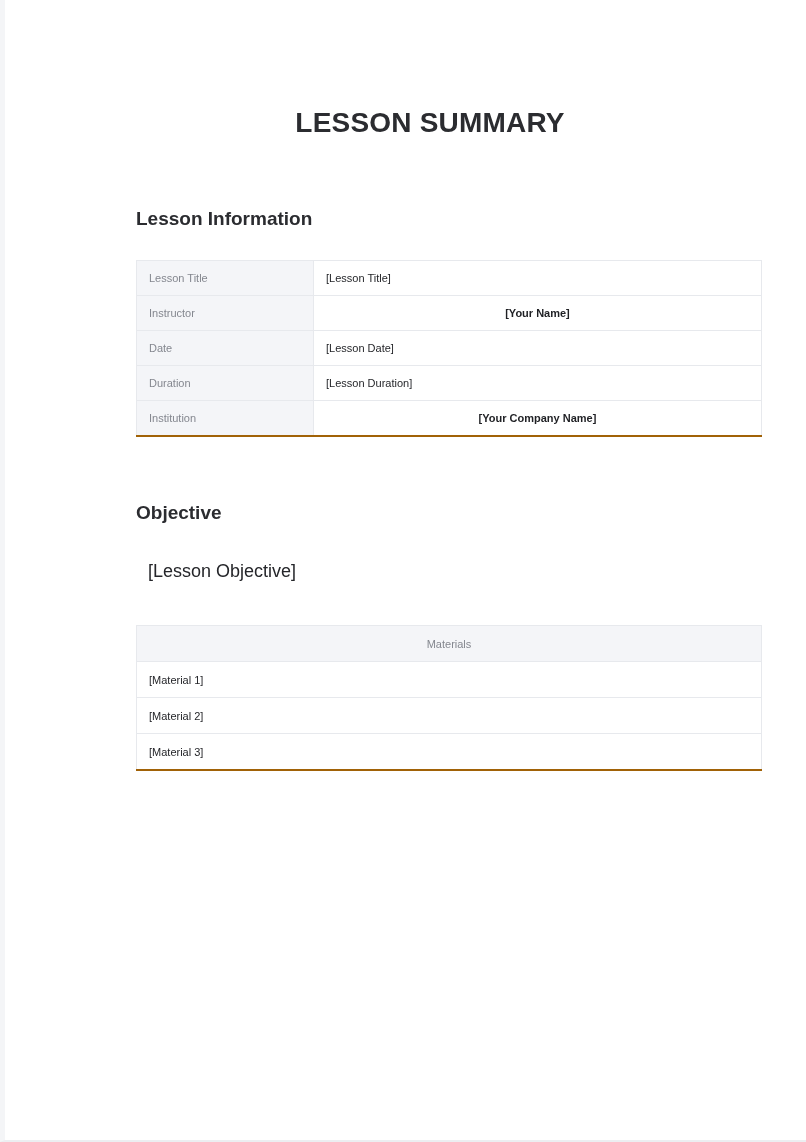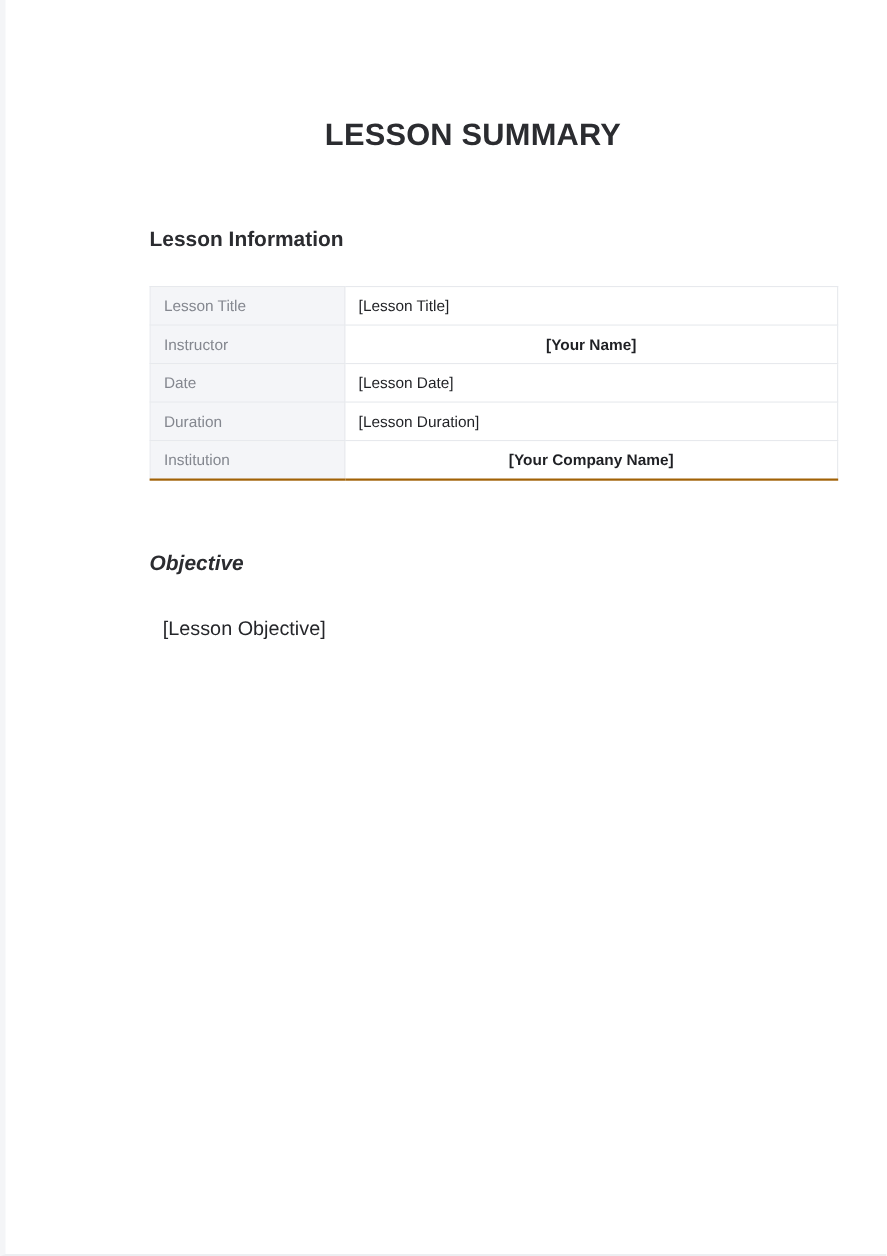--- a/index.html
+++ b/index.html
@@ -45,41 +45,41 @@
   
   .section-heading {
     margin: 0;
     font-size: 19px;
     font-weight: bold;
     color: #2b2c30;
     line-height: 1.3;
   }
 
   .sec-lesson-info   { padding-top: 67px; }
-  .sec-objective     { padding-top: 64px; font-style: italic; }
+  .sec-objective     { padding-top: 64px; }
   .sec-materials     { padding-top: 65px; }
   .sec-key-topics    { padding-top: 63px; }
 
   
   .body-text {
     margin: 12px;
     padding-top: 20px;
     font-size: 18px;
     color: #25262a;
     line-height: 1.45;
   }
 
   
   .table-wrap { padding-top: 29px; }
 
   table.doc-table {
     width: 626px;
     border-collapse: collapse;
     table-layout: fixed;
-    font-size: 14px;
+    font-size: 11px;
     background: #ffffff;
   }
 
   table.doc-table td,
   table.doc-table th {
     border: 1px solid #e7e9ed;
     padding: 0 12px;
     height: 34px;
     vertical-align: middle;
     text-align: left;
@@ -158,16 +158,36 @@
           </tr>
         </tbody>
       </table>
     </div>
 
     <h2 class="section-heading sec-objective">Objective</h2>
 
     <p class="body-text">[Lesson Objective]</p>
 
 
+    <div class="table-wrap">
+      <table class="doc-table materials-table">
+        <thead>
+          <tr>
+            <th class="materials-head">Materials</th>
+          </tr>
+        </thead>
+        <tbody>
+          <tr>
+            <td class="material-cell">[Material 1]</td>
+          </tr>
+          <tr>
+            <td class="material-cell">[Material 2]</td>
+          </tr>
+          <tr class="last-row">
+            <td class="material-cell">[Material 3]</td>
+          </tr>
+        </tbody>
+      </table>
+    </div>
 
 
   </div>
 </div>
 
 </body></html>

